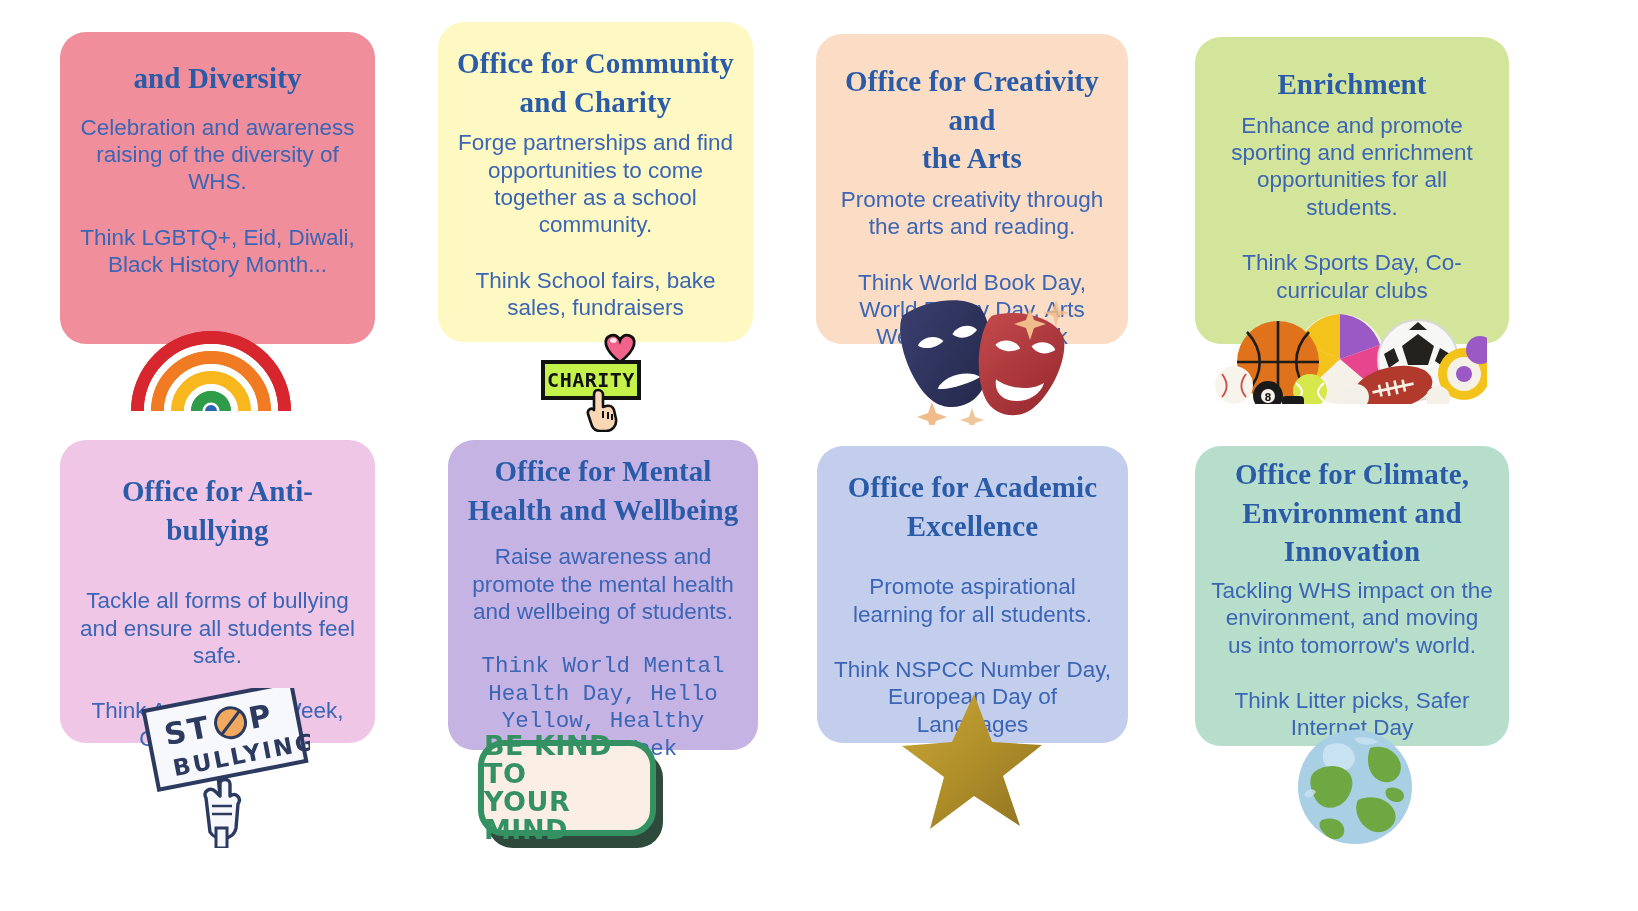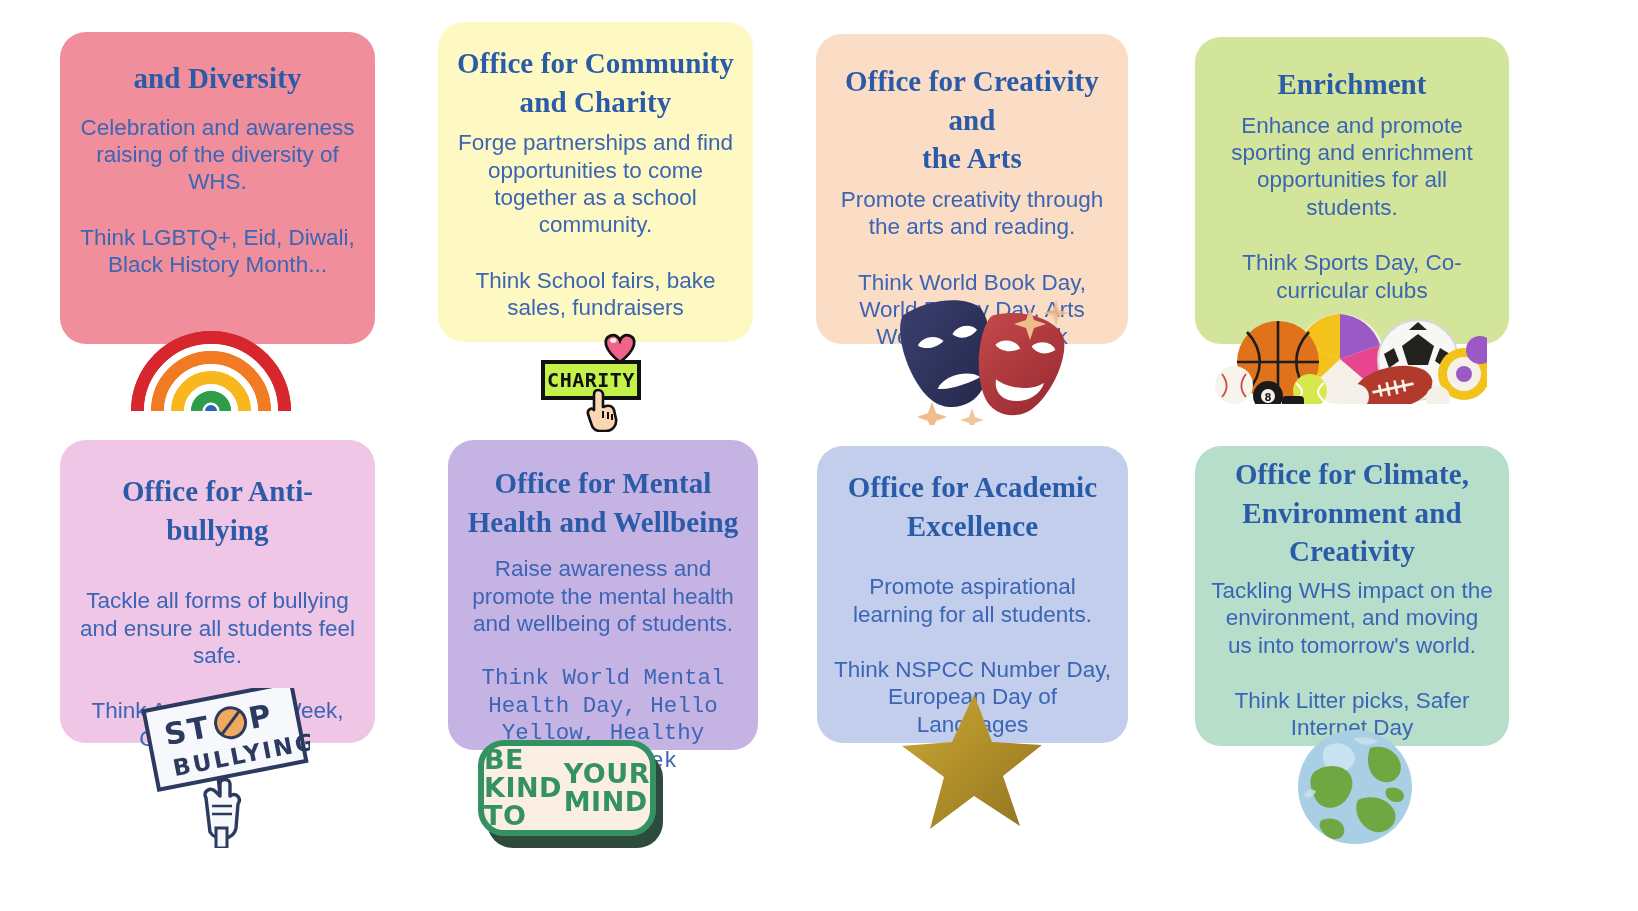--- a/index.html
+++ b/index.html
@@ -83,21 +83,21 @@
 
   
   .sticker { width: 188px; height: 108px; }
   .sticker-shadow {
     position: absolute; left: 9px; top: 12px; width: 176px; height: 96px;
     background: #2e4a3c; border-radius: 26px;
   }
   .sticker-face {
     position: absolute; left: 0; top: 0; width: 178px; height: 96px;
     background: #fbeee4; border: 6px solid #339162; border-radius: 26px;
-    display: flex; flex-direction: row; align-items: center; justify-content: center;
+    display: flex; flex-direction: column; align-items: center; justify-content: center;
   }
   .sticker-face span {
     font-family: "DejaVu Sans", sans-serif; font-weight: bold;
     color: #339162; font-size: 27px; line-height: 1.04; letter-spacing: .5px;
   }
 
   
   .star { width: 150px; height: 140px; }
 
   
@@ -304,21 +304,21 @@
         <text x="26" y="46" font-family="DejaVu Sans, sans-serif" font-weight="bold" font-size="30" fill="#2B3A5E" letter-spacing="2">ST</text>
         <text x="112" y="46" font-family="DejaVu Sans, sans-serif" font-weight="bold" font-size="30" fill="#2B3A5E">P</text>
         <circle cx="93" cy="36" r="15" fill="#F0A95E" stroke="#2B3A5E" stroke-width="3"></circle>
         <line x1="82" y1="46" x2="104" y2="26" stroke="#2B3A5E" stroke-width="3"></line>
         <text x="28" y="78" font-family="DejaVu Sans, sans-serif" font-weight="bold" font-size="23" fill="#2B3A5E" letter-spacing="2.5">BULLYING</text>
       </g>
     </svg>
   </div>
 
   <div class="card" style="left:448px; top:440px; width:310px; height:310px; background:#C5B3E3;">
-    <div class="card-inner" style="padding-top:24px;">
+    <div class="card-inner" style="padding-top:12px;">
       <div class="card-title">
         <div>Office for Mental</div>
         <div>Health and Wellbeing</div>
       </div>
       <div class="card-body" style="margin-top:14px;">Raise awareness and promote the mental health and wellbeing of students.</div>
       <div class="card-think" style="margin-top:28px;font-family:Liberation Mono, monospace;">Think World Mental Health Day, Hello Yellow, Healthy Eating Week</div>
     </div>
   </div>
   <div class="art sticker" style="left:478px; top:740px;">
     <div class="sticker-shadow"></div>
@@ -349,21 +349,21 @@
       </defs>
       <path d="M78 4 L96 52 L146 55 L107 86 L124 136 L78 106 L34 139 L48 87 L6 56 L56 52 Z" fill="url(#gold)"></path>
     </svg>
   </div>
 
   <div class="card" style="left:1195px; top:446px; width:314px; height:300px; background:#B7DDCB;">
     <div class="card-inner" style="padding-top:9px;">
       <div class="card-title">
         <div>Office for Climate,</div>
         <div>Environment and</div>
-        <div>Creativity</div>
+        <div>Innovation</div>
       </div>
       <div class="card-body" style="margin-top:6px;">Tackling WHS impact on the environment, and moving us into tomorrow's world.</div>
       <div class="card-think" style="margin-top:28px;">Think Litter picks, Safer Internet Day</div>
     </div>
   </div>
   <div class="art earth" style="left:1296px; top:728px;">
     <svg viewBox="0 0 118 118" width="118" height="118">
       <circle cx="59" cy="59" r="57" fill="#A9CFE4"></circle>
       <path d="M30 18 C42 12 54 16 58 26 C62 36 52 44 42 44 C30 44 22 30 30 18 Z" fill="#C9E2F1"></path>
       <g fill="#6FA843">

